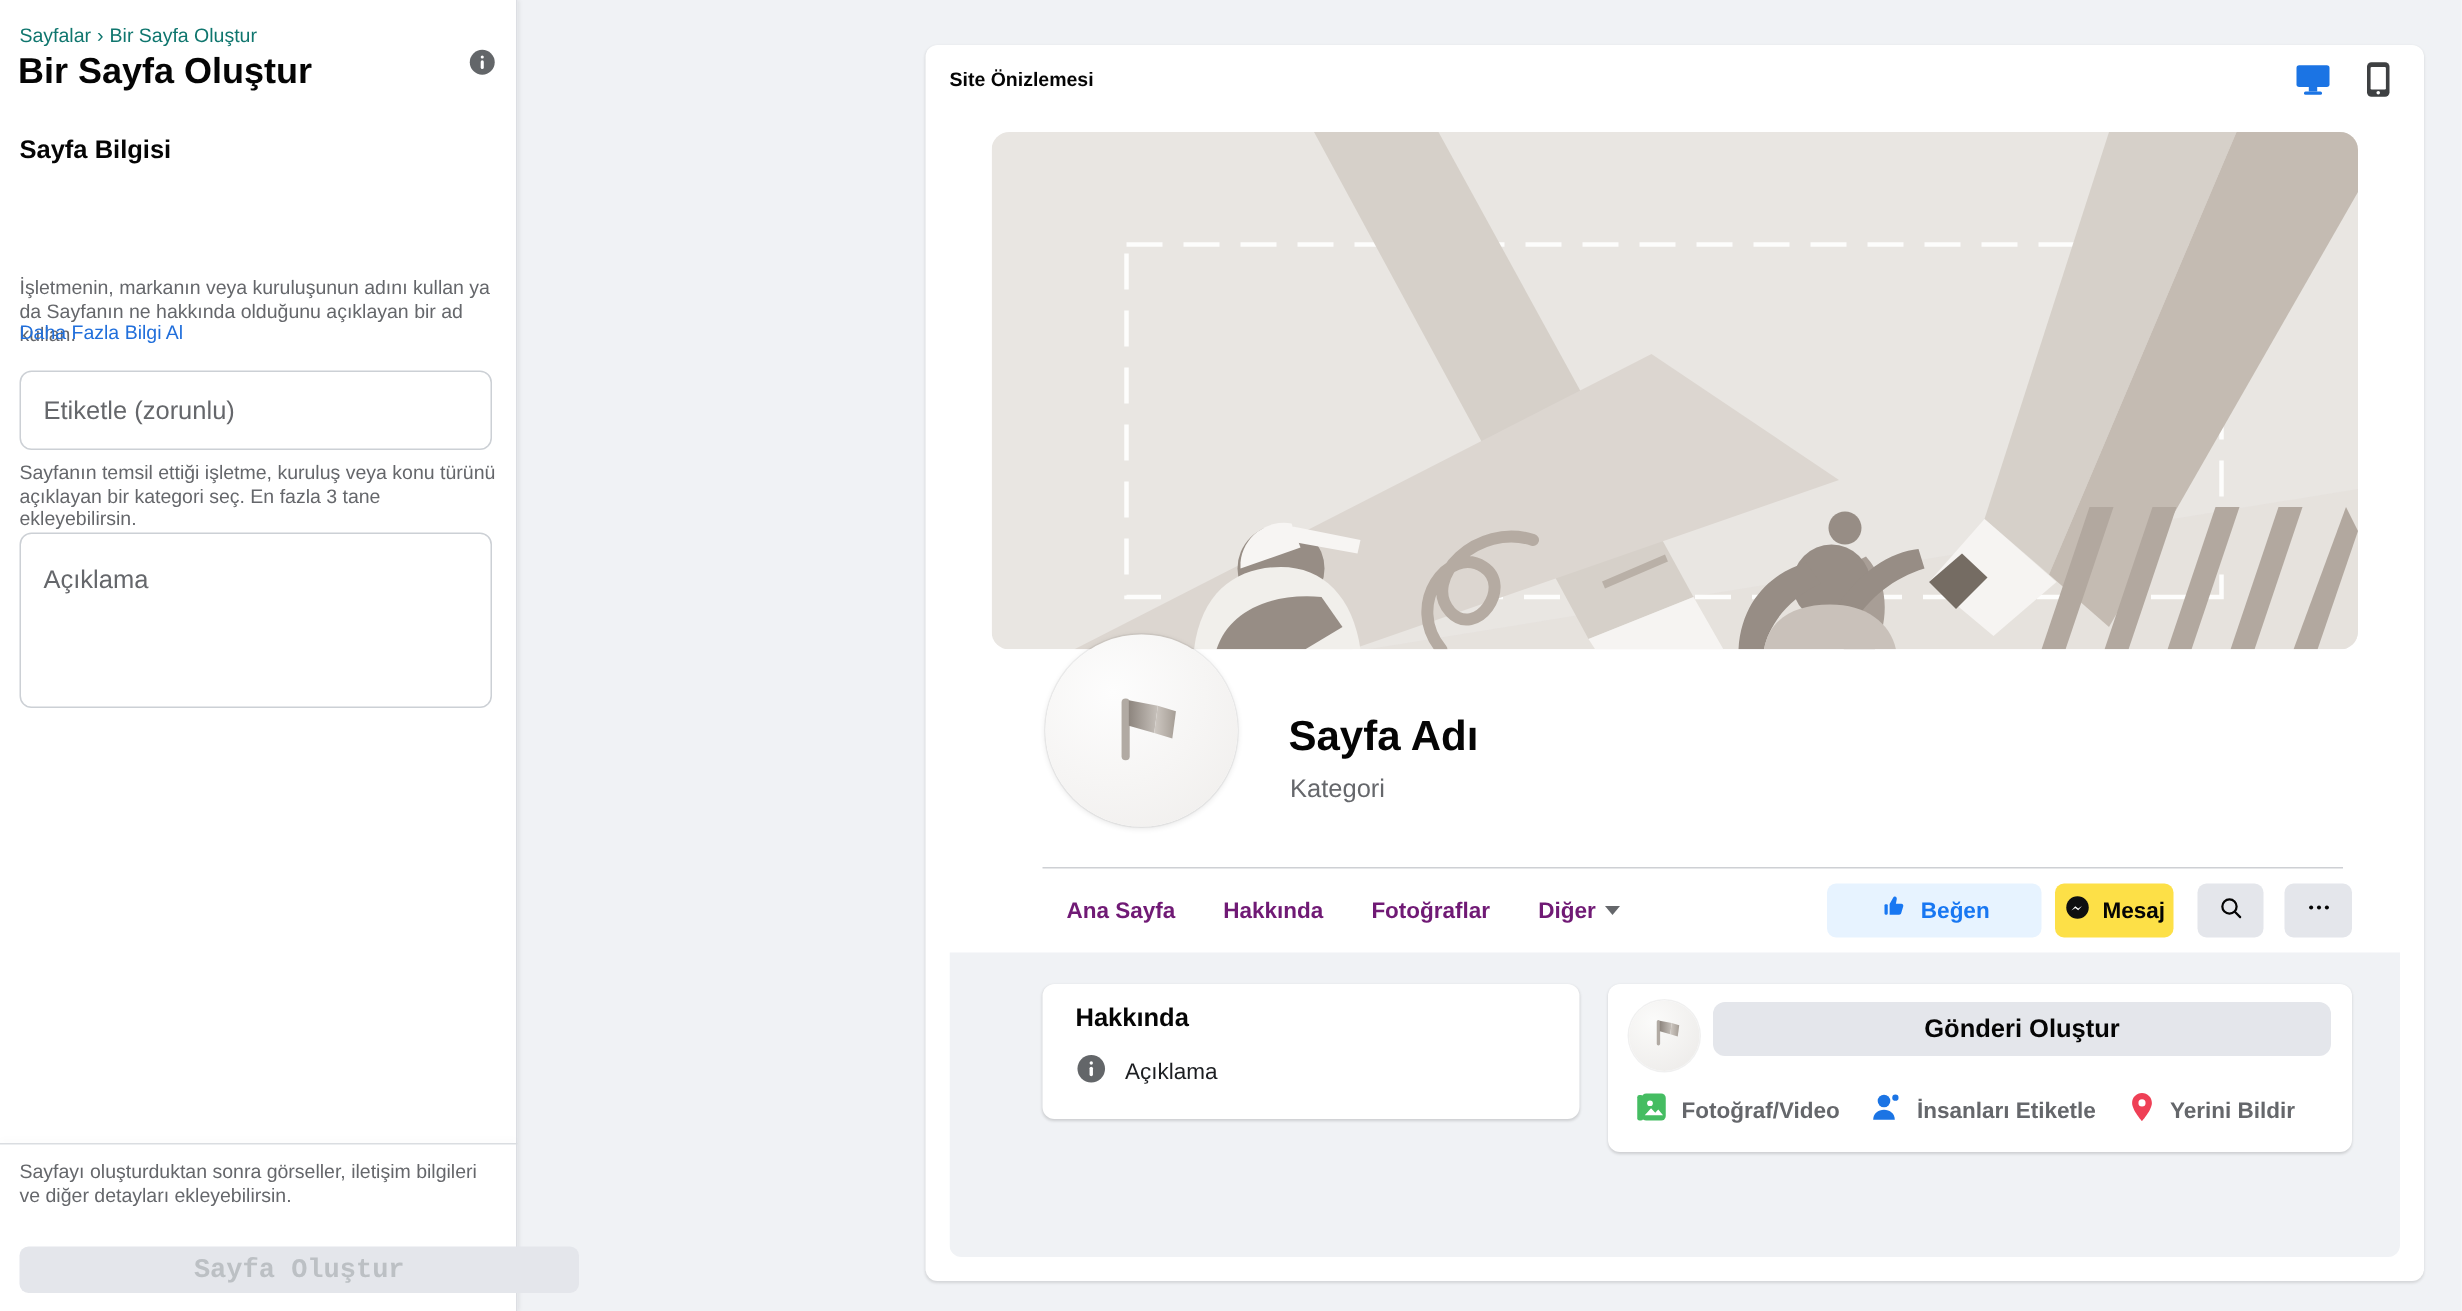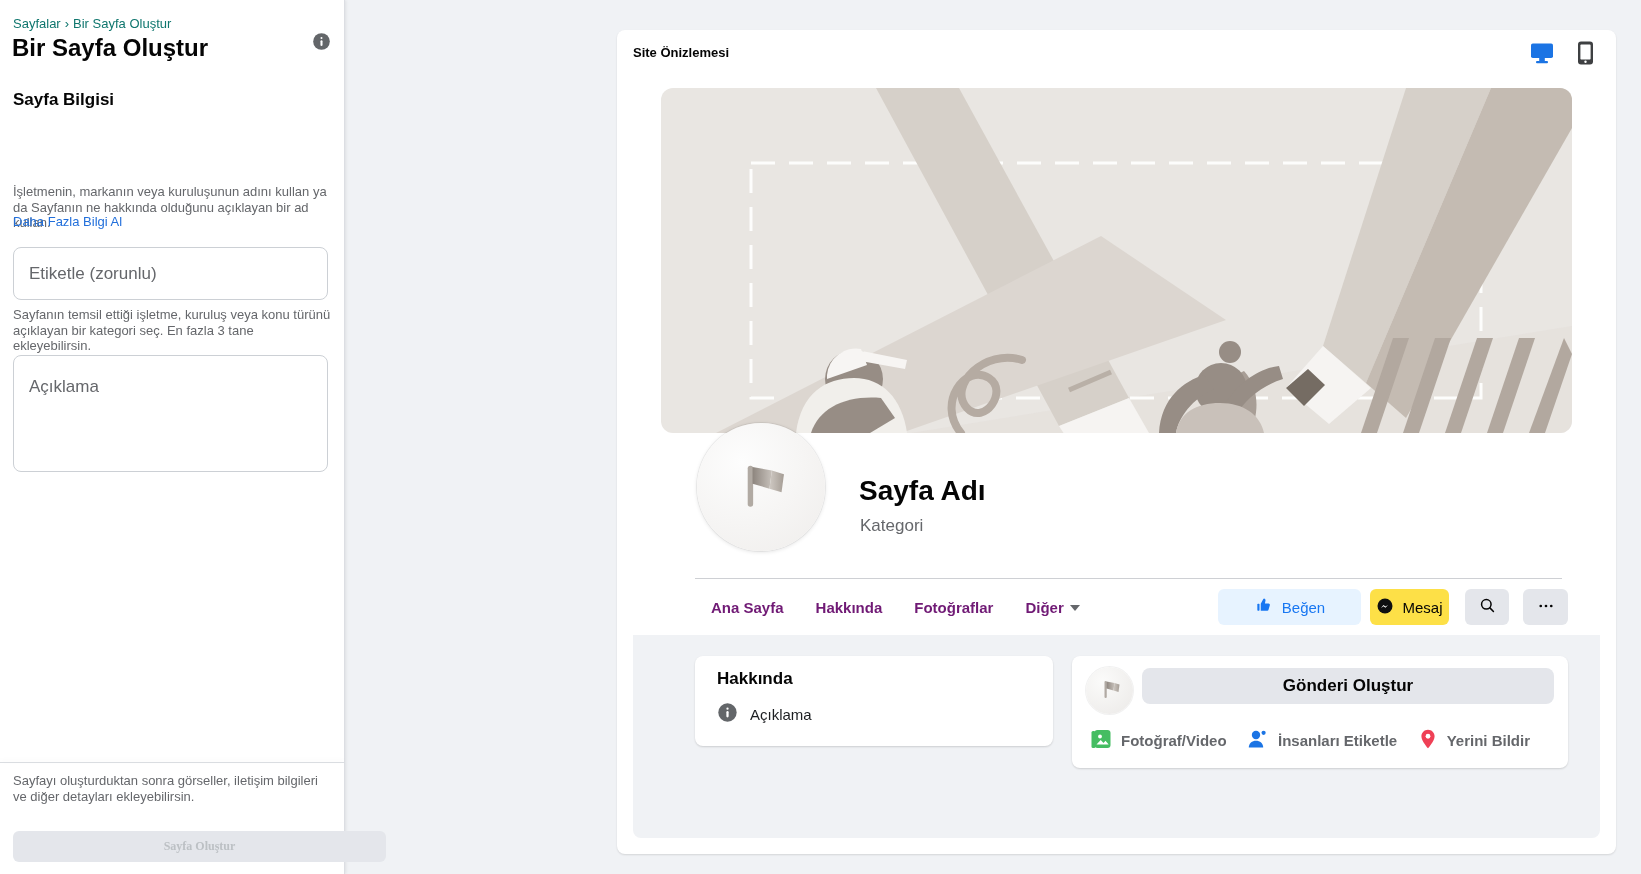--- a/index.html
+++ b/index.html
@@ -24,21 +24,21 @@
   .learn{position:absolute;left:13px;top:214px;font-size:13px;color:#216fdb;text-decoration:none;cursor:pointer}
   .field.cat{top:247px;height:53px;cursor:pointer}
   .inner-label{position:absolute;left:15px;top:50%;transform:translateY(-50%);font-size:17px;color:#65676b}
   .help.h-cat{top:307px}
   .field.desc{top:355px;height:117px}
   .inner-label.top{top:21px;transform:none}
 
   .side-divider{position:absolute;left:0;top:762px;width:345px;height:1px;background:#dadde1;box-shadow:0 -2px 4px rgba(0,0,0,.05)}
   .note{position:absolute;left:13px;top:773px;width:322px;margin:0;font-size:13px;line-height:15.5px;color:#65676b}
   .create-btn{position:absolute;left:13px;top:831px;width:373px;height:31px;background:#e4e6eb;color:#bcc0c4;
-    font-weight:700;font-size:12px;border:none;border-radius:6px;font-family:Liberation Serif, serif}
+    font-weight:700;font-size:18px;border:none;border-radius:6px;font-family:Liberation Mono, monospace}
 
   
   .panel{position:absolute;left:617px;top:30px;width:999px;height:824px;background:#fff;border-radius:8px;
     box-shadow:0 1px 2px rgba(0,0,0,.12)}
   .panel-title{position:absolute;left:16px;top:15px;margin:0;font-size:13px;font-weight:700}
   .devices{position:absolute;right:18px;top:11px;display:flex;gap:17px;align-items:center}
   .dev-btn{border:none;background:none;padding:0;width:26px;height:24px;cursor:pointer}
 
   .viewport{position:absolute;left:16px;top:56px;width:967px;height:752px;border-radius:8px;background:#fff;overflow:hidden}
   .cover{position:absolute;left:28px;top:2px;width:911px;height:345px;border-radius:12px;overflow:hidden}
@@ -49,21 +49,21 @@
     background:radial-gradient(circle at 35% 30%,#fdfdfd,#efedeb);
     box-shadow:0 0 0 1px rgba(0,0,0,.05),0 1px 4px rgba(0,0,0,.12);
     display:flex;align-items:center;justify-content:center}
   .page-name{position:absolute;left:226px;top:42px;margin:0;font-size:28px;font-weight:700}
   .page-cat{position:absolute;left:227px;top:83px;font-size:17px;color:#65676b}
   .hdr-divider{position:absolute;left:62px;top:145px;width:867px;height:1px;background:#ced0d4}
   .tabs{position:absolute;left:62px;top:146px;height:56px;display:flex;align-items:center}
   .tab{padding:0 16px;font-size:15px;font-weight:700;color:#701a75;white-space:nowrap}
   .tab-caret{display:inline-block;margin-left:6px;border:5px solid transparent;border-top:6px solid #65676b;
     transform:translateY(3px)}
-  .hbtn{position:absolute;top:156px;height:36px;border:none;border-radius:6px;font-size:15px;font-weight:400;
+  .hbtn{position:absolute;top:156px;height:36px;border:none;border-radius:6px;font-size:15px;font-weight:700;
     display:flex;align-items:center;justify-content:center;gap:8px;font-family:inherit;padding:0}
   .like-btn{left:585px;width:143px;background:#e7f3ff;color:#1877f2}
   .msg-btn{left:737px;width:79px;background:#fde047;color:#050505}
   .search-btn{left:832px;width:44px;background:#e4e6eb}
   .more-btn{left:890px;width:45px;background:#e4e6eb}
 
   .page-body{position:absolute;left:0;top:549px;width:967px;height:203px;background:#f0f2f5}
   .card{position:absolute;background:#fff;border-radius:8px;box-shadow:0 1px 2px rgba(0,0,0,.15)}
   .about-card{left:62px;top:21px;width:358px;height:90px}
   .about-title{position:absolute;left:22px;top:13px;margin:0;font-size:17px;font-weight:700}

